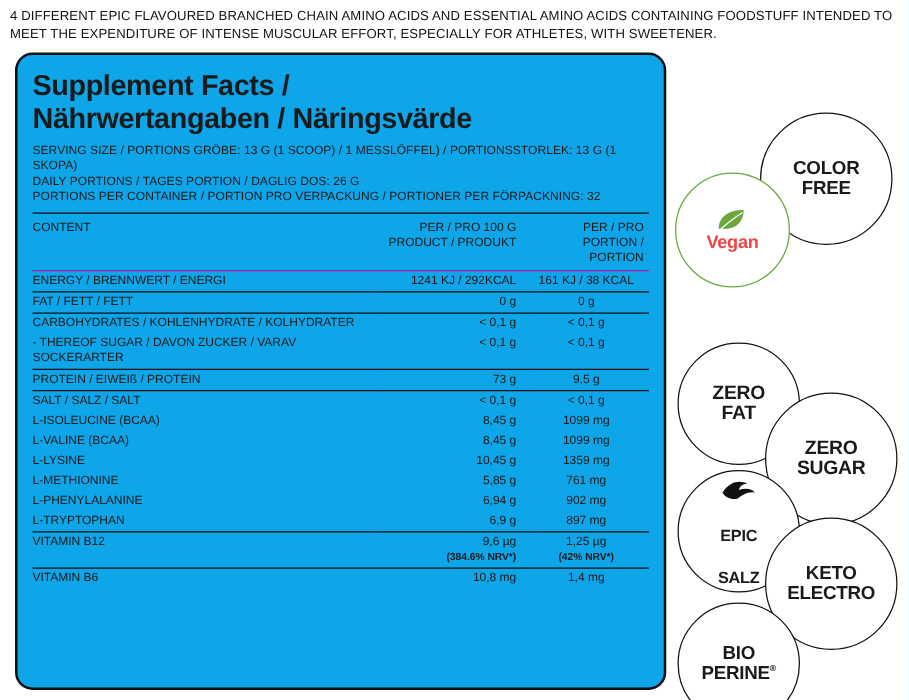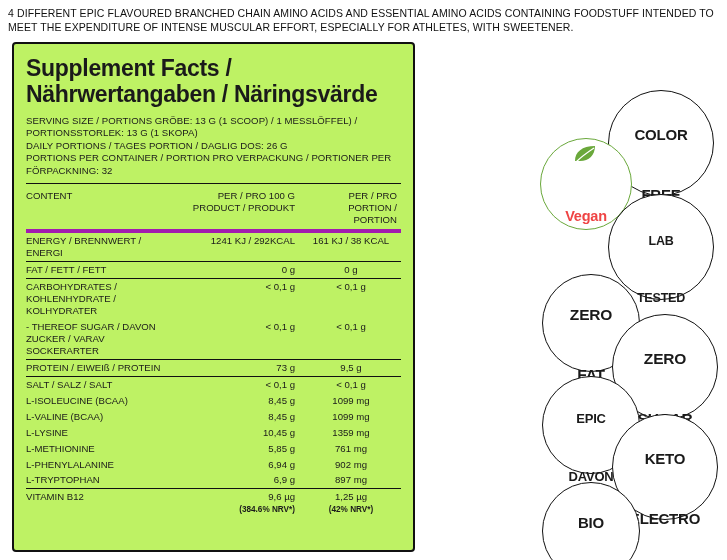--- a/index.html
+++ b/index.html
@@ -27,27 +27,27 @@
     letter-spacing: 0.1px;
     color: #111;
     text-transform: uppercase;
   }
 
   
   .panel {
     position: absolute;
     left: 12px;
     top: 42px;
-    width: 403px;
+    width: 521px;
     height: 510px;
     border: 2px solid #111;
-    border-radius: 4px;
+    border-radius: 14px;
     box-sizing: border-box;
     padding: 10px 12px 0 12px;
-    background: #bef264;
+    background: #0ea5e9;
     overflow: hidden;
   }
 
   .panel-title {
     font-size: 23px;
     font-weight: bold;
     line-height: 1.12;
     margin: 2px 0 7px 0;
     letter-spacing: -0.3px;
   }
@@ -89,21 +89,21 @@
   table.facts .c-v2 {
     text-align: center;
     width: 92px;
     padding-right: 4px;
     line-height: 1.25;
   }
   table.facts thead th {
     font-weight: normal;
     font-size: 9.6px;
     line-height: 1.25;
-    border-bottom: 4px solid #a21caf;
+    border-bottom: 1px solid #a21caf;
     padding-bottom: 3px;
     text-transform: uppercase;
   }
   table.facts thead th.c-name { text-align: left; }
   table.facts thead th.c-v1,
   table.facts thead th.c-v2 { text-align: right; }
 
   tr.sep td {
     border-top: 1px solid #111;
   }
@@ -126,29 +126,29 @@
     display: flex;
     flex-direction: column;
     align-items: center;
     justify-content: center;
     text-align: center;
     font-weight: bold;
     line-height: 1.05;
     letter-spacing: -0.2px;
   }
   .badge.green { border-color: #6aa83b; color: #111; }
-  .badge .l1, .badge .l2 { display: block; margin-top: 44px; }
+  .badge .l1, .badge .l2 { display: block; }
 
   
   #b-color  { left: 88px;  top: 48px;  width: 104px; height: 104px; font-size: 15px; }
   #b-vegan  { left: 20px;  top: 96px;  width: 90px;  height: 90px;  font-size: 14.5px; color:#ef4444; }
   #b-lab    { left: 88px;  top: 152px; width: 104px; height: 104px; font-size: 12.5px; }
   #b-zerofat{ left: 22px;  top: 232px; width: 96px;  height: 96px;  font-size: 15.5px; }
   #b-zsugar { left: 92px;  top: 272px; width: 104px; height: 104px; font-size: 15.5px; }
-  #b-epic   { left: 22px;  top: 334px; width: 96px;  height: 96px;  font-size: 13px; }
+  #b-epic   { left: 22px;  top: 334px; width: 96px;  height: 96px;  font-size: 13px; gap: 19px; }
   #b-keto   { left: 92px;  top: 372px; width: 104px; height: 104px; font-size: 15px; }
   #b-bio    { left: 22px;  top: 440px; width: 96px;  height: 96px;  font-size: 15px; }
 
   .leaf {
     display: block;
     width: 26px;
     height: 20px;
     margin-bottom: 1px;
   }
   .micro {
@@ -260,66 +260,61 @@
         <tr>
           <td class="c-name">L-TRYPTOPHAN</td>
           <td class="c-v1">6,9 g</td>
           <td class="c-v2">897 mg</td>
         </tr>
         <tr class="sep">
           <td class="c-name">VITAMIN B12</td>
           <td class="c-v1">9,6 µg<br><span class="sub nowrap">(384.6% NRV*)</span></td>
           <td class="c-v2">1,25 µg<br><span class="sub nowrap">(42% NRV*)</span></td>
         </tr>
+        <tr class="sep">
+          <td class="c-name">VITAMIN B6</td>
+          <td class="c-v1">10,8 mg<br></td>
+          <td class="c-v2">1,4 mg<br></td>
+        </tr>
       </tbody>
   </table>
 </div>
 
 <div class="badges">
 
   <div class="badge" id="b-color">
     <span class="l1">COLOR</span>
     <span class="l2">FREE</span>
   </div>
 
   <div class="badge green" id="b-vegan">
     <svg class="leaf" viewBox="0 0 26 20">
       <path d="M2 17 C2 8 9 2 22 2 C22 12 15 18 5 17 Z" fill="#6aa83b"></path>
       <path d="M3 18 C8 13 15 8 21 4" stroke="#fff" stroke-width="1.2" fill="none"></path>
     </svg>
     <span class="l1">Vegan</span>
   </div>
 
-  <div class="badge" id="b-lab">
-    <svg class="micro" viewBox="0 0 26 24">
-      <rect x="3" y="20" width="20" height="2.2" rx="1" fill="#111"></rect>
-      <path d="M9 20 C7 15 8 10 12 8" stroke="#111" stroke-width="2" fill="none"></path>
-      <rect x="12.5" y="3" width="5" height="9" rx="2" transform="rotate(20 15 7)" fill="#111"></rect>
-      <rect x="11" y="17" width="9" height="2" fill="#111"></rect>
-    </svg>
-    <span class="l1">LAB</span>
-    <span class="l2">TESTED</span>
-  </div>
 
   <div class="badge" id="b-zerofat">
     <span class="l1">ZERO</span>
     <span class="l2">FAT</span>
   </div>
 
   <div class="badge" id="b-zsugar">
     <span class="l1">ZERO</span>
     <span class="l2">SUGAR</span>
   </div>
 
   <div class="badge" id="b-epic">
     <svg class="flame" viewBox="0 0 30 20">
       <path d="M2 13 C8 4 16 3 22 6 C18 6 16 8 15 11 C20 9 26 10 28 13 C22 12 18 15 14 18 C9 19 4 17 2 13 Z" fill="#111"></path>
     </svg>
     <span class="l1">EPIC</span>
-    <span class="l2">DAVON</span>
+    <span class="l2">SALZ</span>
   </div>
 
   <div class="badge" id="b-keto">
     <span class="l1">KETO</span>
     <span class="l2">ELECTRO</span>
   </div>
 
   <div class="badge" id="b-bio">
     <span class="l1">BIO</span>
     <span class="l2">

